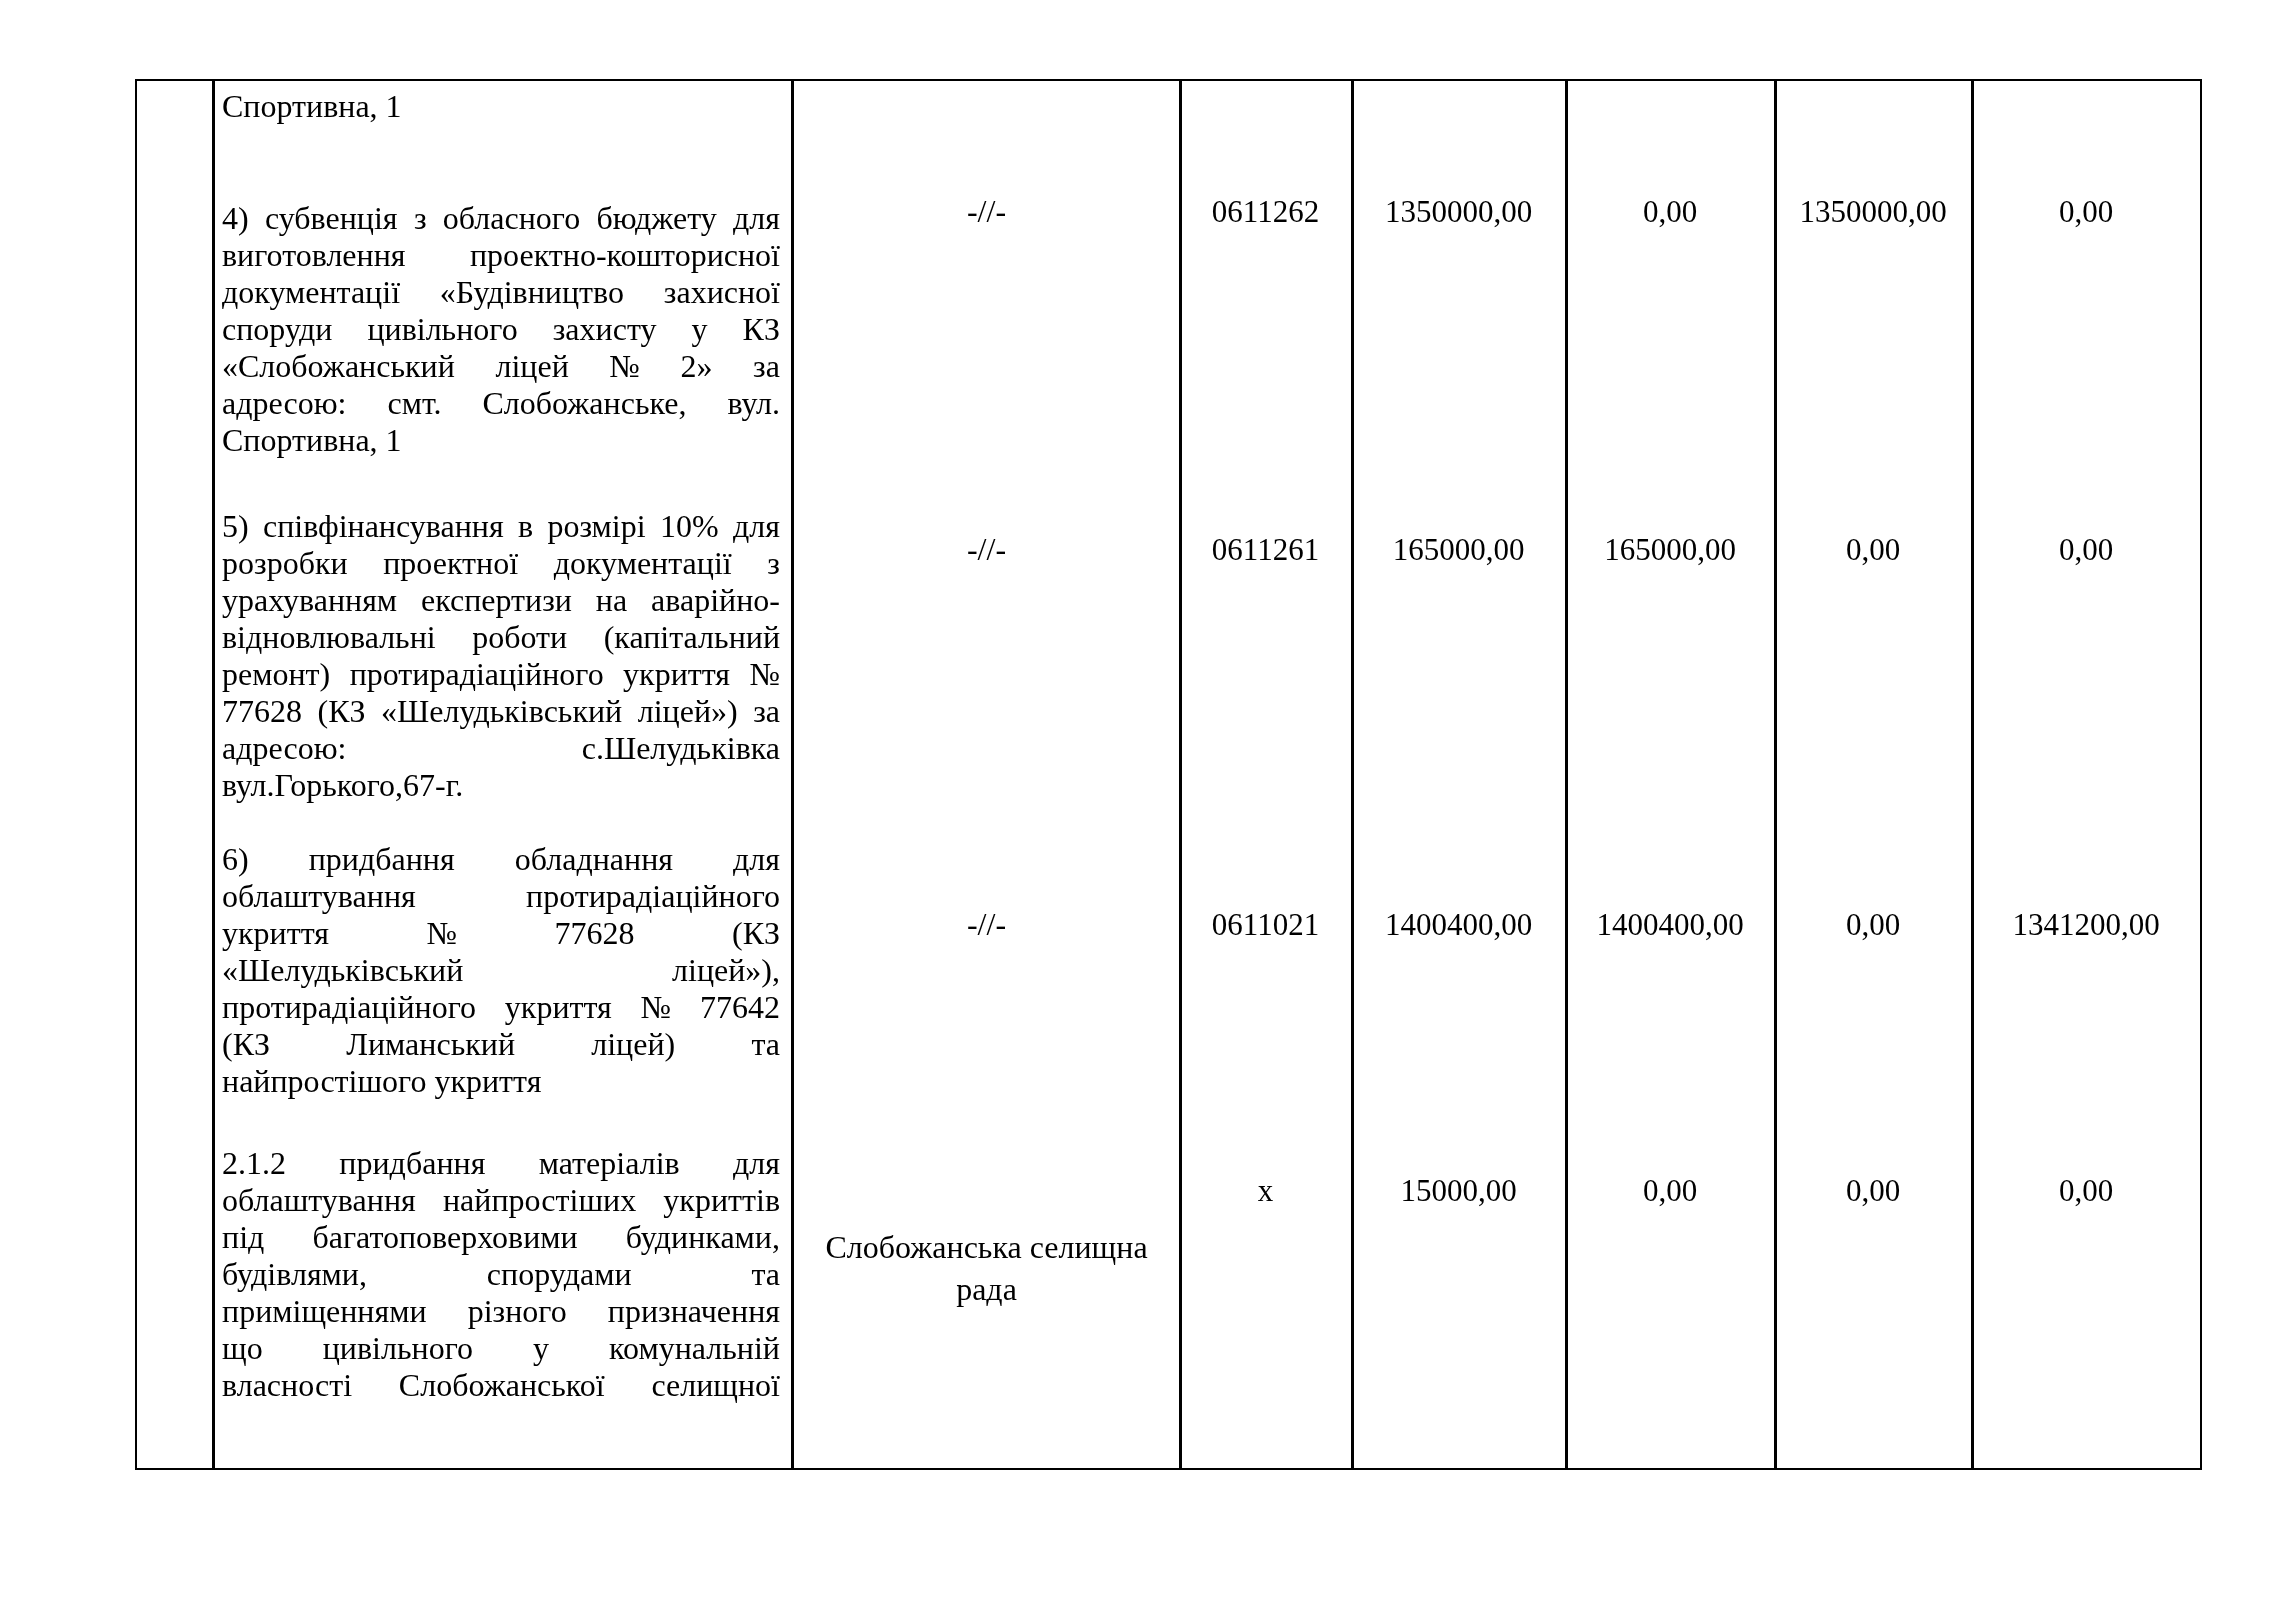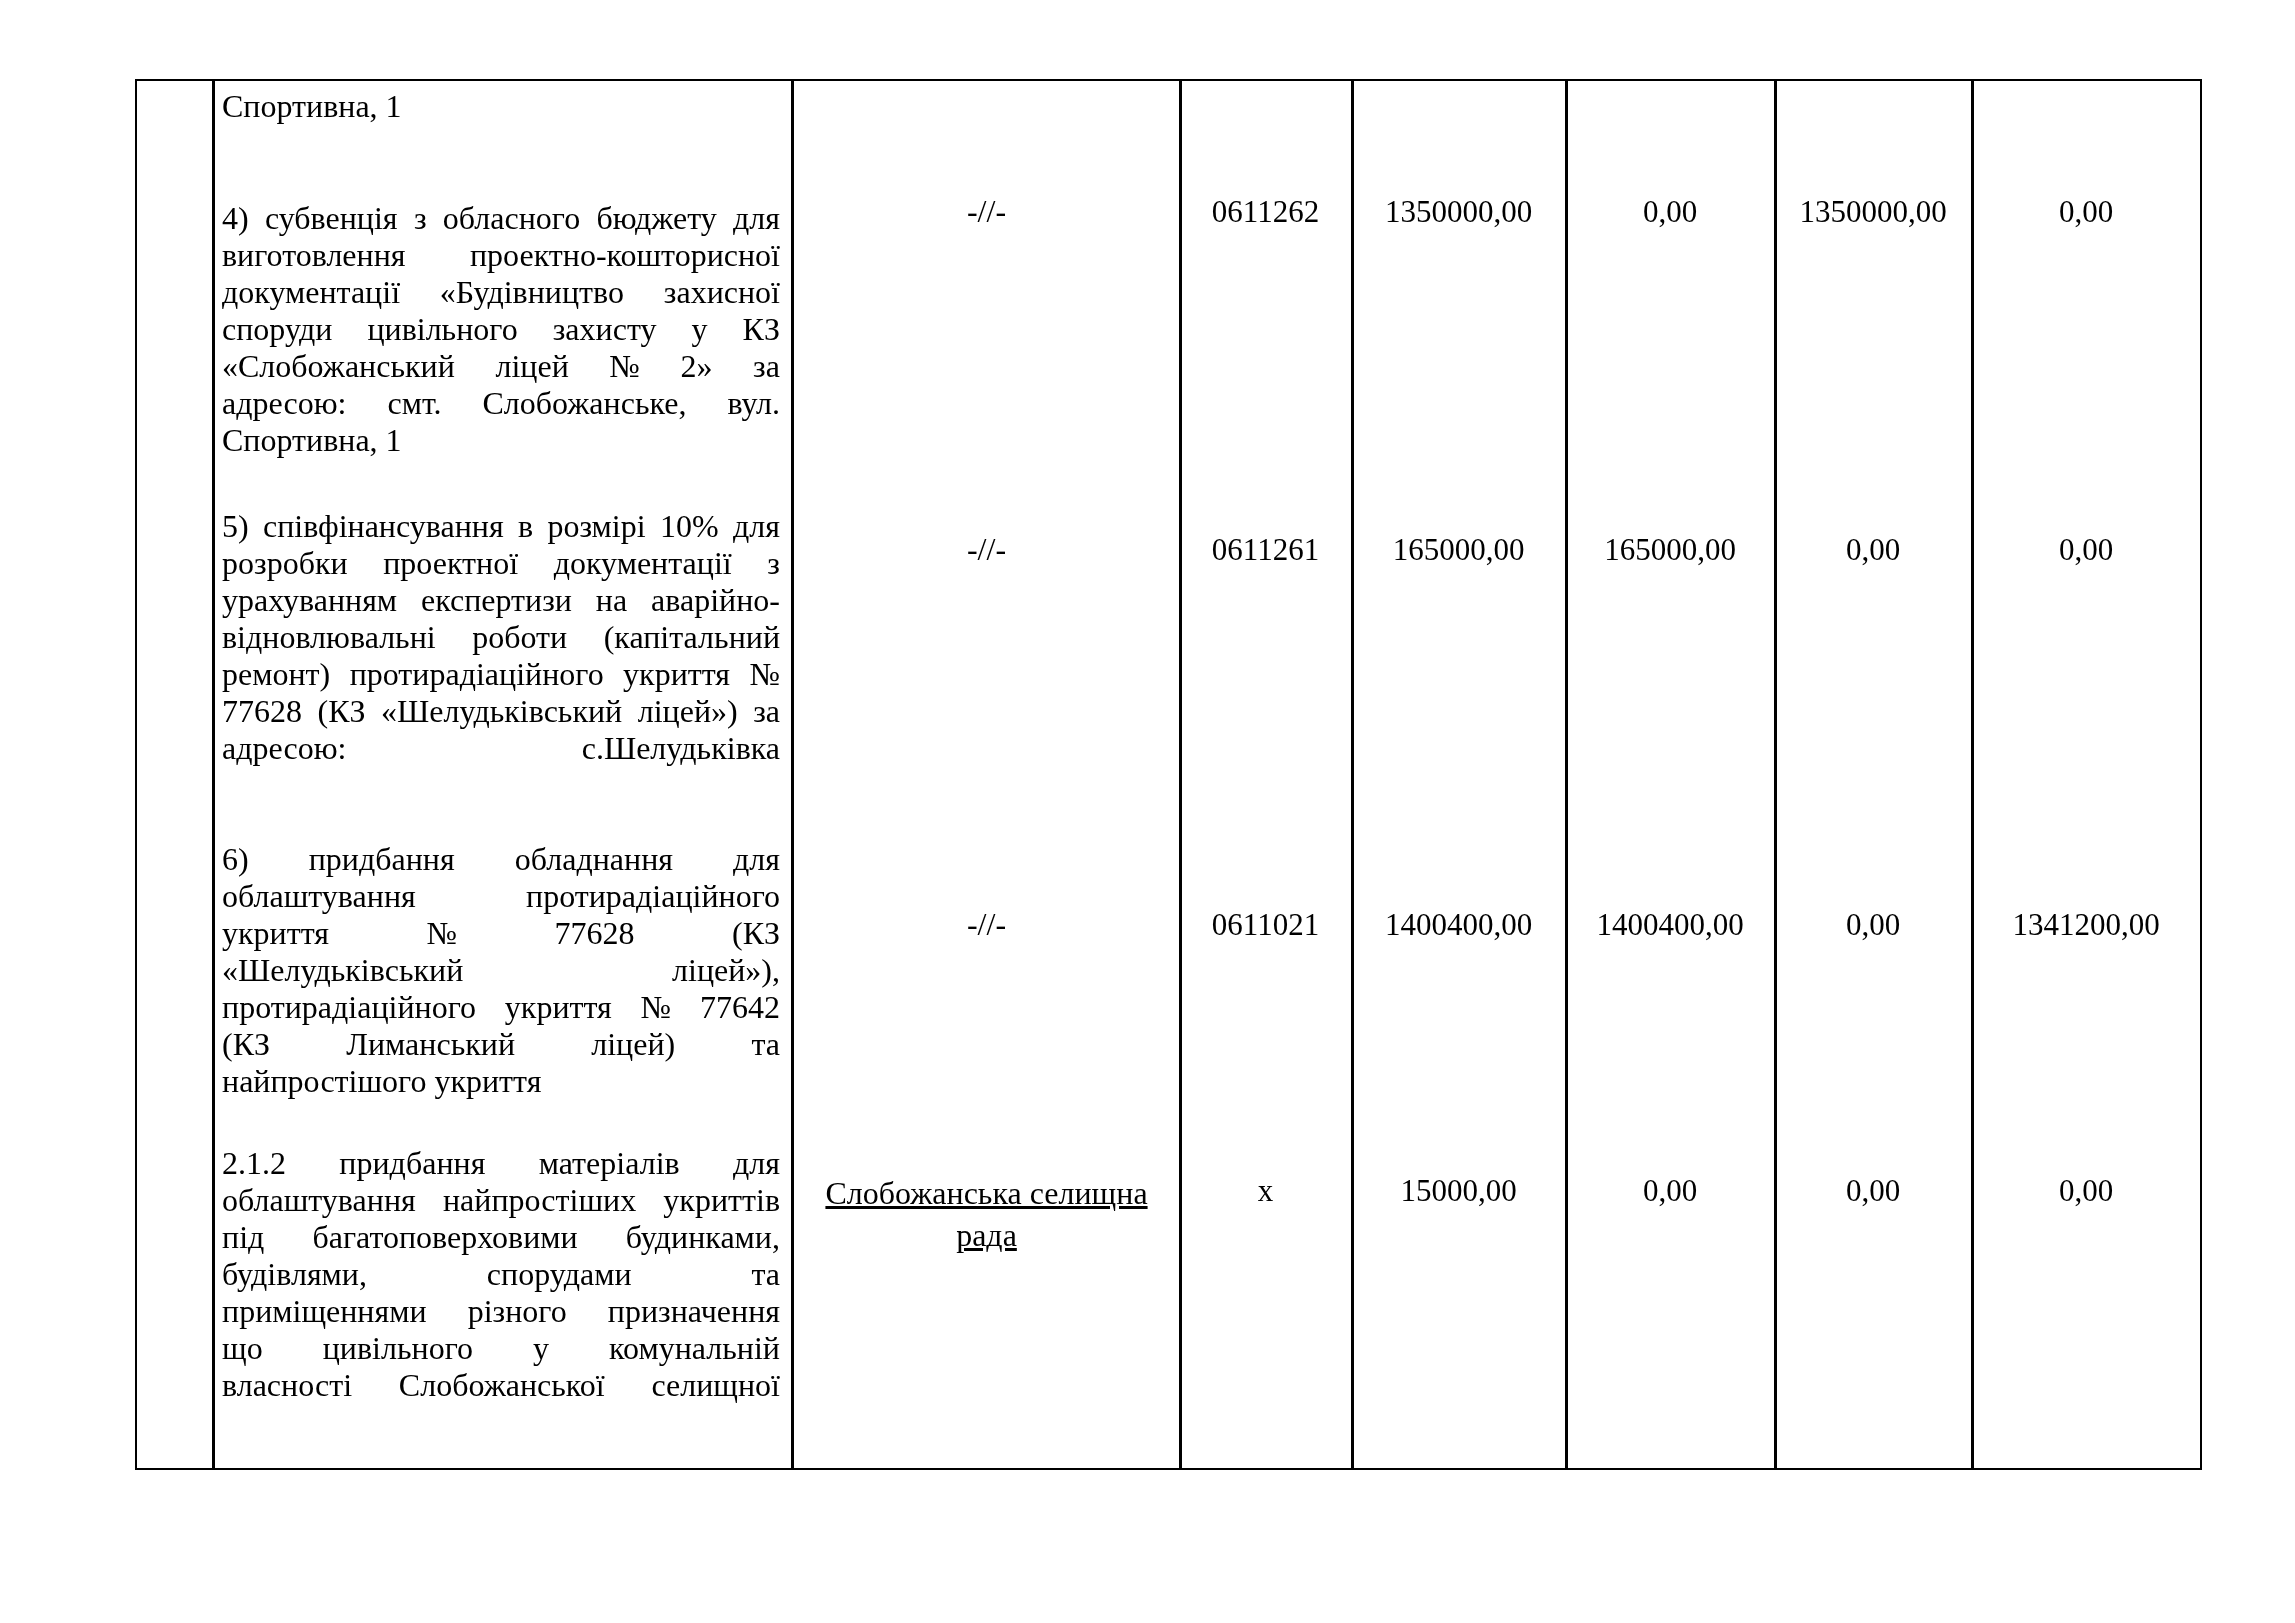--- a/index.html
+++ b/index.html
@@ -141,20 +141,21 @@
           <span>77628</span>
           <span>(КЗ</span>
           <span>«Шелудьківський</span>
           <span>ліцей»)</span>
           <span>за</span>
         </div>
         <div class="dline j">
           <span>адресою:</span>
           <span>с.Шелудьківка</span>
         </div>
+        <div class="dline">вул.Горького,67-г.</div>
       </div>
       <div class="exec cell single" style="top: 450px; left: 657px; width: 385px;">
         <div class="eline">-//-</div>
       </div>
       <div class="cell num code" style="top: 450px; left: 1044px; width: 169px;">0611261</div>
       <div class="cell num" style="top: 450px; left: 1216px; width: 211px;">165000,00</div>
       <div class="cell num" style="top: 450px; left: 1430px; width: 206px;">165000,00</div>
       <div class="cell num" style="top: 450px; left: 1639px; width: 194px;">0,00</div>
       <div class="cell num" style="top: 450px; left: 1836px; width: 226px;">0,00</div>
       <div class="cell desc" style="top: 760px;">
@@ -232,21 +233,21 @@
           <span>цивільного</span>
           <span>у</span>
           <span>комунальній</span>
         </div>
         <div class="dline j">
           <span>власності</span>
           <span>Слобожанської</span>
           <span>селищної</span>
         </div>
       </div>
-      <div class="exec cell" style="top: 1091px; left: 657px; width: 385px; text-decoration: underline;">
+      <div class="exec cell" style="top: 1145px; left: 657px; width: 385px;">
         <div class="eline">Слобожанська селищна</div>
         <div class="eline">рада</div>
       </div>
       <div class="cell num code" style="top: 1091px; left: 1044px; width: 169px;">x</div>
       <div class="cell num" style="top: 1091px; left: 1216px; width: 211px;">15000,00</div>
       <div class="cell num" style="top: 1091px; left: 1430px; width: 206px;">0,00</div>
       <div class="cell num" style="top: 1091px; left: 1639px; width: 194px;">0,00</div>
       <div class="cell num" style="top: 1091px; left: 1836px; width: 226px;">0,00</div>
     </div>
 </div>

